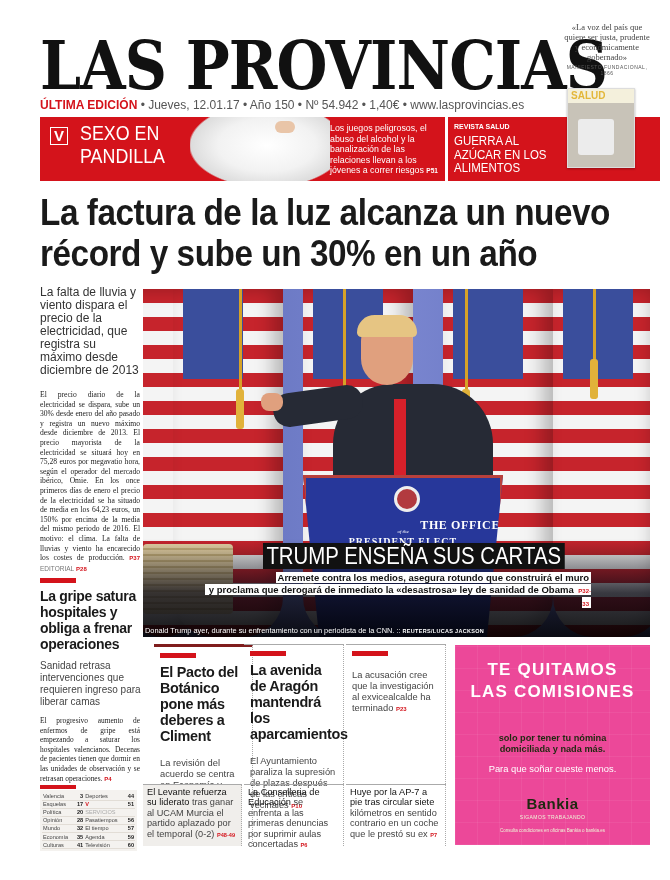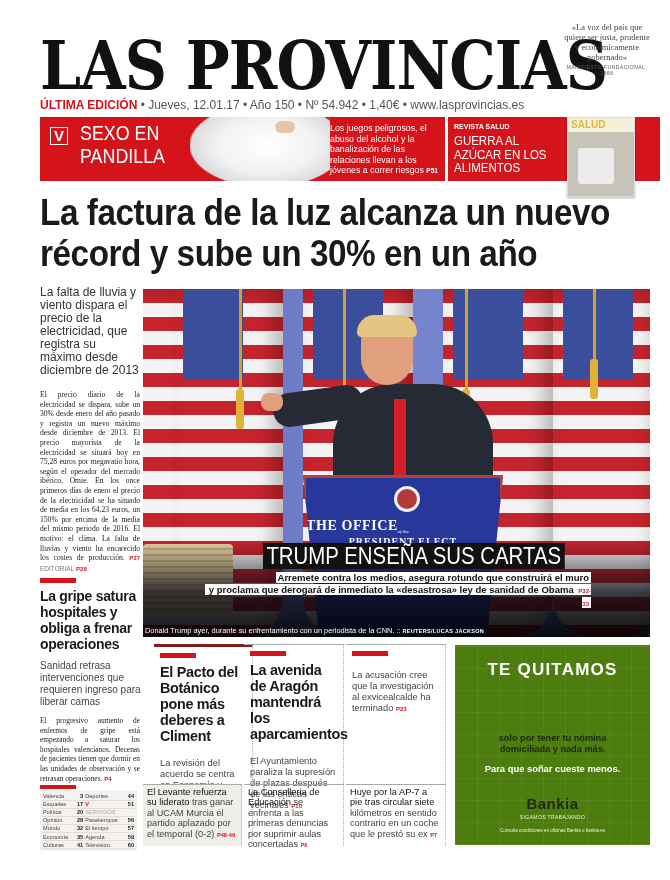--- a/index.html
+++ b/index.html
@@ -20,21 +20,21 @@
 #promo1{left:40px;top:117px;width:405px;height:64px;background:#d4131b;overflow:hidden}
 #promo1 .vbox{position:absolute;left:10px;top:10px;width:18px;height:18px;border:1.5px solid #fff;color:#fff;font-weight:bold;font-size:15px;line-height:15px;text-align:center}
 #promo1 .title{position:absolute;left:40px;top:4px;color:#fff;font-size:21px;line-height:23px;font-weight:normal;transform:scaleX(.85);transform-origin:left}
 #promo1 .sheet{position:absolute;left:150px;top:-6px;width:140px;height:76px;background:radial-gradient(ellipse at 55% 45%,#ffffff 0%,#f2f2f2 45%,#dcdcdc 70%,#d4131b 72%)}
 #promo1 .hand{position:absolute;left:235px;top:4px;width:20px;height:12px;background:#e9c5a8;border-radius:6px}
 #promo1 .text{position:absolute;left:290px;top:6px;width:115px;color:#fff;font-size:8.8px;line-height:10.6px}
 #promo1 .text b{font-size:6.5px}
 #promo2{left:448px;top:117px;width:212px;height:64px;background:#d4131b}
 #promo2 .kicker{position:absolute;left:6px;top:6px;font-size:7px;color:#fff;font-weight:bold}
 #promo2 .title{position:absolute;left:6px;top:17px;font-size:13.5px;line-height:13.5px;color:#fff;transform:scaleX(.85);transform-origin:left;width:120px}
-#cover{left:567px;top:117px;width:68px;height:80px;background:#c8c3b8;border:1px solid #ddd;box-shadow:0 1px 2px rgba(0,0,0,.3)}
+#cover{left:567px;top:88px;width:68px;height:80px;background:#c8c3b8;border:1px solid #ddd;box-shadow:0 1px 2px rgba(0,0,0,.3)}
 #cover .hd{position:absolute;left:0;top:0;width:100%;height:14px;background:#f4f0dc;color:#e3b73a;font-weight:bold;font-size:10px;line-height:14px;padding-left:3px}
 #cover .blk{position:absolute;left:10px;top:30px;width:36px;height:36px;background:#ececec;border-radius:3px}
 
 
 #headline{left:40px;top:192px;width:620px;font-size:37px;line-height:41px;font-weight:bold;letter-spacing:-.5px;transform:scaleX(.9);transform-origin:left top;white-space:nowrap}
 
 
 #lede{left:40px;top:286px;width:100px;font-size:12px;line-height:13px;color:#333}
 #body1{left:40px;top:390px;width:100px;font-family:"Liberation Serif",serif;font-size:7.6px;line-height:9.6px;color:#222;text-align:justify}
 .pref{color:#d4131b;font-family:"Liberation Sans",sans-serif;font-weight:bold;font-size:6px}
@@ -57,21 +57,21 @@
 .tassel{position:absolute;width:8px;height:40px;background:#e1b23a;border-radius:3px}
 #curtain{position:absolute;left:0;top:0;width:100%;height:100%;background:linear-gradient(90deg,#5d6cb8,#7a86d0 50%,#5d6cb8)}
 #trump-body{position:absolute;left:190px;top:95px;width:160px;height:150px;background:#262a35;border-radius:60px 60px 0 0}
 #trump-head{position:absolute;left:218px;top:30px;width:52px;height:66px;background:#e0a07e;border-radius:22px 22px 26px 26px}
 #trump-hair{position:absolute;left:214px;top:26px;width:60px;height:22px;background:#e6c583;border-radius:24px 24px 6px 6px}
 #tie{position:absolute;left:251px;top:110px;width:12px;height:86px;background:#d6202a}
 #arm{position:absolute;left:130px;top:100px;width:90px;height:34px;background:#262a35;border-radius:16px;transform:rotate(-8deg)}
 #hand{position:absolute;left:118px;top:104px;width:22px;height:18px;background:#e0a07e;border-radius:8px}
 #podium{position:absolute;left:160px;top:186px;width:200px;height:162px;background:#27379a;border:3px solid #b8403c;border-bottom:none;clip-path:polygon(0 0,100% 0,92% 100%,8% 100%)}
 #seal{position:absolute;left:88px;top:8px;width:26px;height:26px;border-radius:50%;background:#b23a3f;border:3px solid #eee}
-#podium .p1{position:absolute;left:0;width:100%;text-align:left;top:40px;font-family:"Liberation Serif",serif;color:#fff;font-size:14px;font-weight:bold;letter-spacing:.6px}
+#podium .p1{position:absolute;left:0;width:100%;text-align:right;top:40px;font-family:"Liberation Serif",serif;color:#fff;font-size:12px;font-weight:bold;letter-spacing:.6px}
 #podium .p2{position:absolute;left:0;width:100%;text-align:center;top:51px;font-family:"Liberation Serif",serif;color:#fff;font-size:5px;font-style:italic}
 #podium .p3{position:absolute;left:0;width:100%;text-align:center;top:58px;font-family:"Liberation Serif",serif;color:#fff;font-size:10px;font-weight:bold;letter-spacing:1px}
 #papers{position:absolute;left:0;top:255px;width:90px;height:70px;background:repeating-linear-gradient(180deg,#e7d3a4 0 4px,#c9b27a 4px 6px);border-radius:4px}
 #shade{position:absolute;left:0;top:250px;width:100%;height:98px;background:linear-gradient(180deg,rgba(0,0,0,0) 0%,rgba(10,10,20,.8) 55%,rgba(0,0,0,.9) 100%)}
 #trumpT{position:absolute;left:120px;top:254px;background:#111;color:#fff;font-size:24px;line-height:26px;padding:0 4px;white-space:nowrap;transform:scaleX(.85);transform-origin:left}
 #trumpS{position:absolute;left:60px;top:283px;width:388px;text-align:right;font-size:9.5px;line-height:12px;font-weight:bold;color:#111}
 #trumpS span{background:#fff;padding:0 2px}
 #trumpS b{color:#d4131b;font-size:6px}
 #caption{position:absolute;left:2px;top:337px;font-size:7.4px;color:#fff;white-space:nowrap}
 #caption b{font-size:5.5px;letter-spacing:.3px}
@@ -86,25 +86,25 @@
 #c2{left:244px;width:100px;border-top:1px solid #aaa}
 #c3{left:346px;width:100px;border-top:1px solid #aaa}
 .mini{position:absolute;top:784px;height:62px;padding:2px 4px;font-size:9.2px;line-height:10.4px;color:#444;border-top:1px solid #aaa;border-right:1px dotted #aaa}
 .mini b{color:#111;font-weight:normal}
 .mini .pref{font-size:5.6px}
 #m1{left:143px;width:99px;background:#f0eeeb}
 #m2{left:244px;width:100px}
 #m3{left:346px;width:100px}
 
 
-#ad{left:455px;top:645px;width:195px;height:200px;background:#4d7c0f;overflow:hidden}
+#ad{left:455px;top:645px;width:195px;height:200px;background:#ec4899;overflow:hidden}
 #ad .grid{position:absolute;inset:0;background:repeating-linear-gradient(90deg,rgba(255,255,255,.06) 0 1px,transparent 1px 22px),repeating-linear-gradient(0deg,rgba(255,255,255,.06) 0 1px,transparent 1px 22px)}
 #ad .h{position:absolute;left:0;top:14px;width:100%;text-align:center;color:#fff;font-weight:bold;font-size:17px;line-height:22px;letter-spacing:1.2px}
 #ad .s{position:absolute;left:0;top:88px;width:100%;text-align:center;color:#1e2a10;font-weight:bold;font-size:9.2px;line-height:11px}
-#ad .t{position:absolute;left:0;top:118px;width:100%;text-align:center;color:#fff;font-weight:bold;font-size:9.4px}
+#ad .t{position:absolute;left:0;top:118px;width:100%;text-align:center;color:#fff;font-weight:normal;font-size:9.4px}
 #ad .logo{position:absolute;left:0;top:150px;width:100%;text-align:center;color:#1e2a10;font-size:15px;font-weight:bold;letter-spacing:.5px}
 #ad .slog{position:absolute;left:0;top:169px;width:100%;text-align:center;color:#eef5d8;font-size:5px;letter-spacing:.4px}
 #ad .fine{position:absolute;left:0;top:183px;width:100%;text-align:center;color:#eef5d8;font-size:4.5px}
 </style>
 </head>
 <body>
 
 <div id="masthead" class="abs">LAS PROVINCIAS</div>
 <div id="motto" class="abs">
   <div>«La voz del país que quiere ser justa, prudente y económicamente gobernado»</div>
@@ -248,20 +248,21 @@
 </div>
 
 <div id="m1" class="mini"><b>El Levante refuerza su liderato</b><span> tras ganar al UCAM Murcia el partido aplazado por el temporal (0-2) </span><span class="pref">P48-49</span></div>
 <div id="m2" class="mini"><b>La Conselleria de Educación</b><span> se enfrenta a las primeras denuncias por suprimir aulas concertadas </span><span class="pref">P6</span></div>
 <div id="m3" class="mini"><b>Huye por la AP-7 a pie tras circular siete</b><span> kilómetros en sentido contrario en un coche que le prestó su ex </span><span class="pref">P7</span></div>
 
 <div id="ad" class="abs">
   <div class="grid"></div>
   <div class="h">
       <div>TE QUITAMOS</div>
+      <div>LAS COMISIONES</div>
     </div>
   <div class="s">
       <div>solo por tener tu nómina</div>
       <div>domiciliada y nada más.</div>
     </div>
   <div class="t">Para que soñar cueste menos.</div>
   <div class="logo">Bankia</div>
   <div class="slog">SIGAMOS TRABAJANDO</div>
   <div class="fine">Consulta condiciones en oficinas Bankia o bankia.es</div>
 </div>

